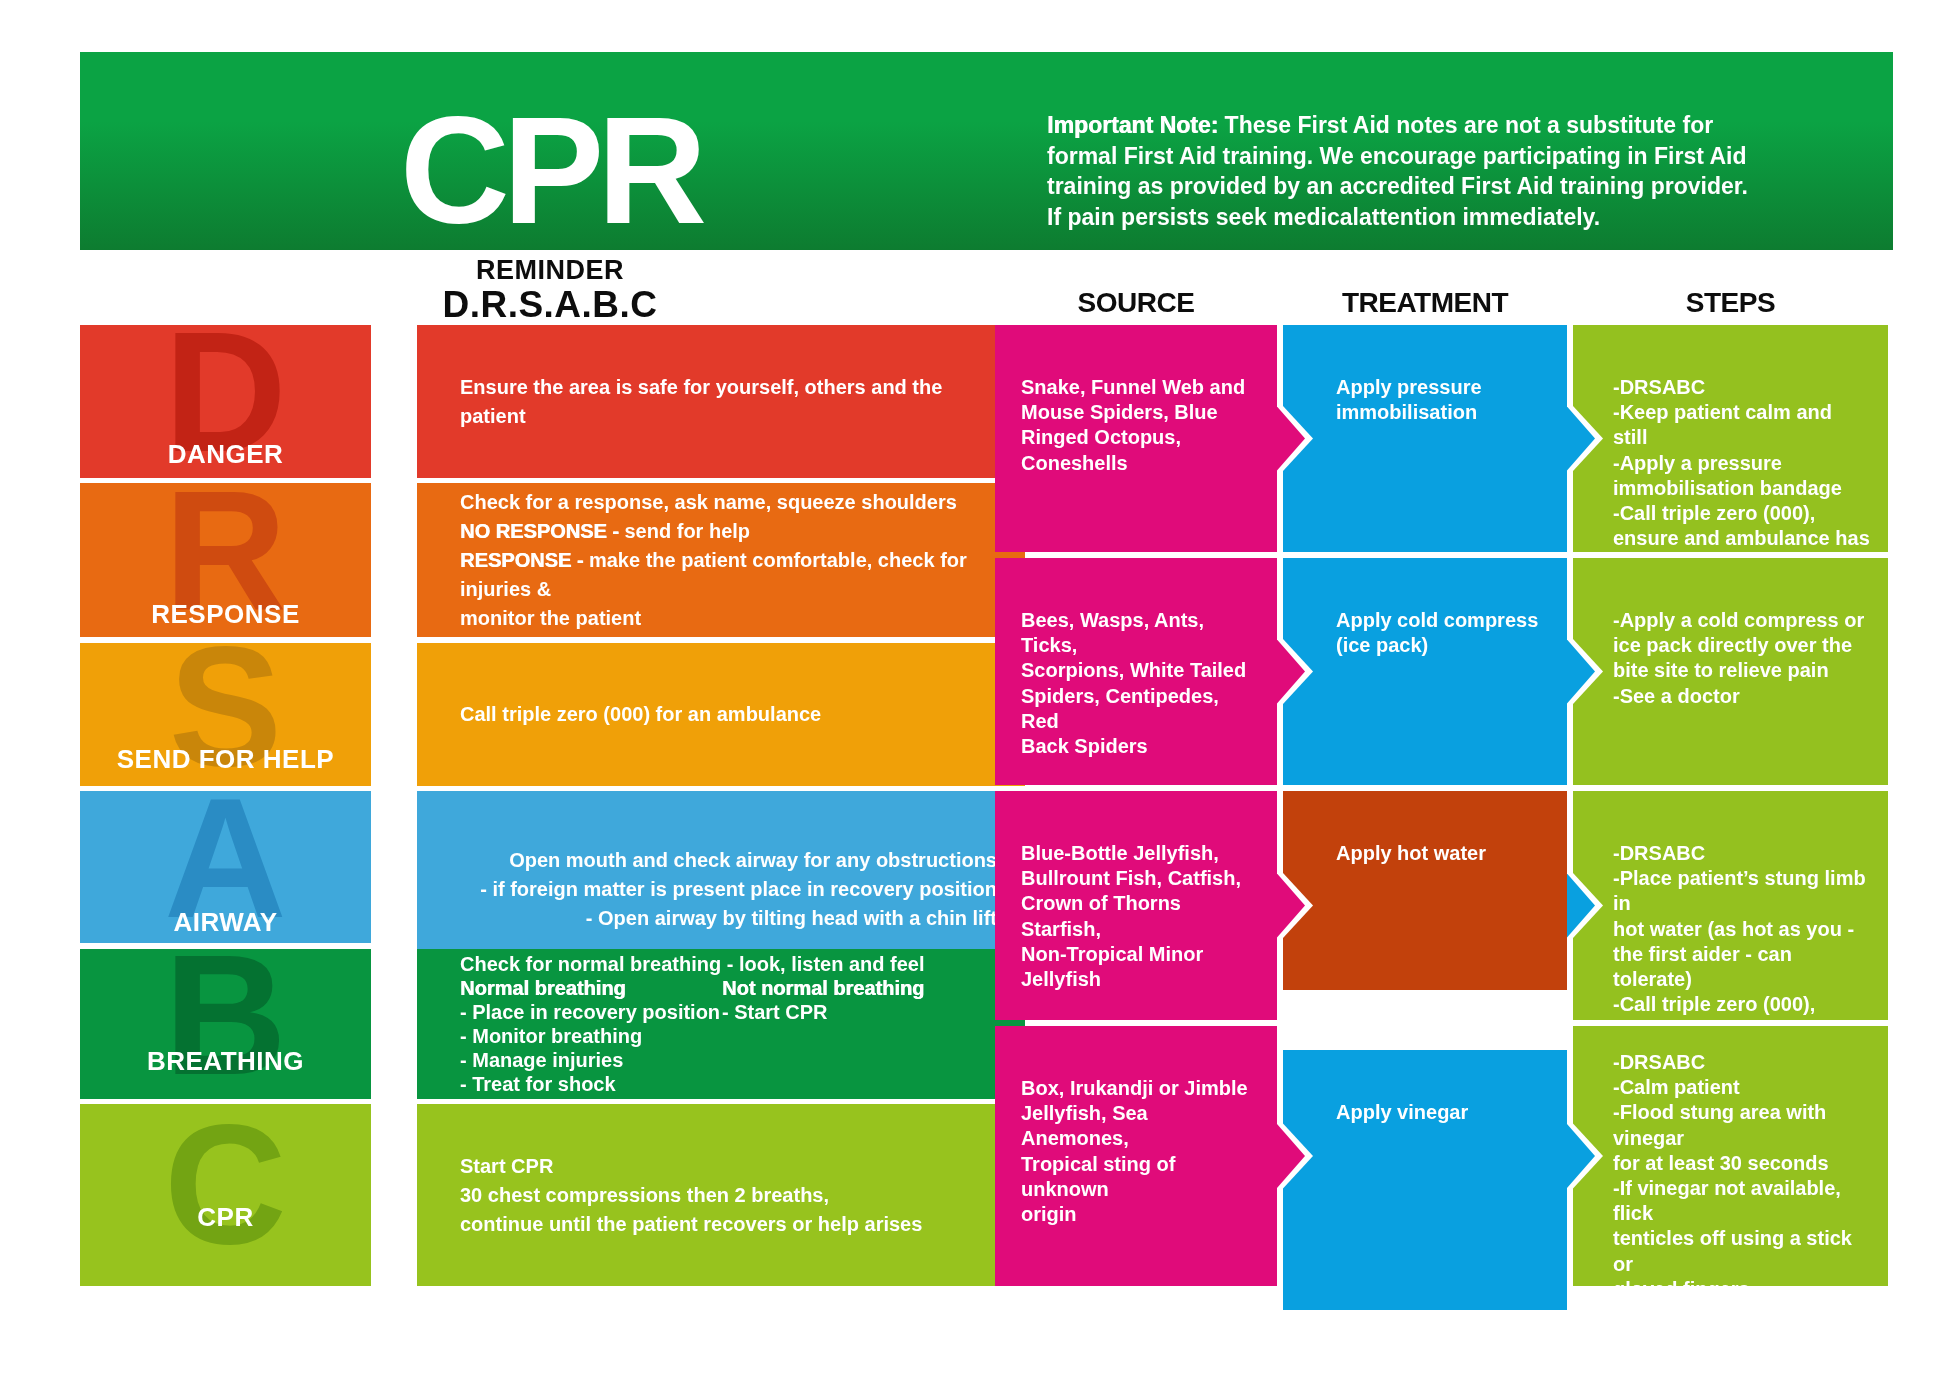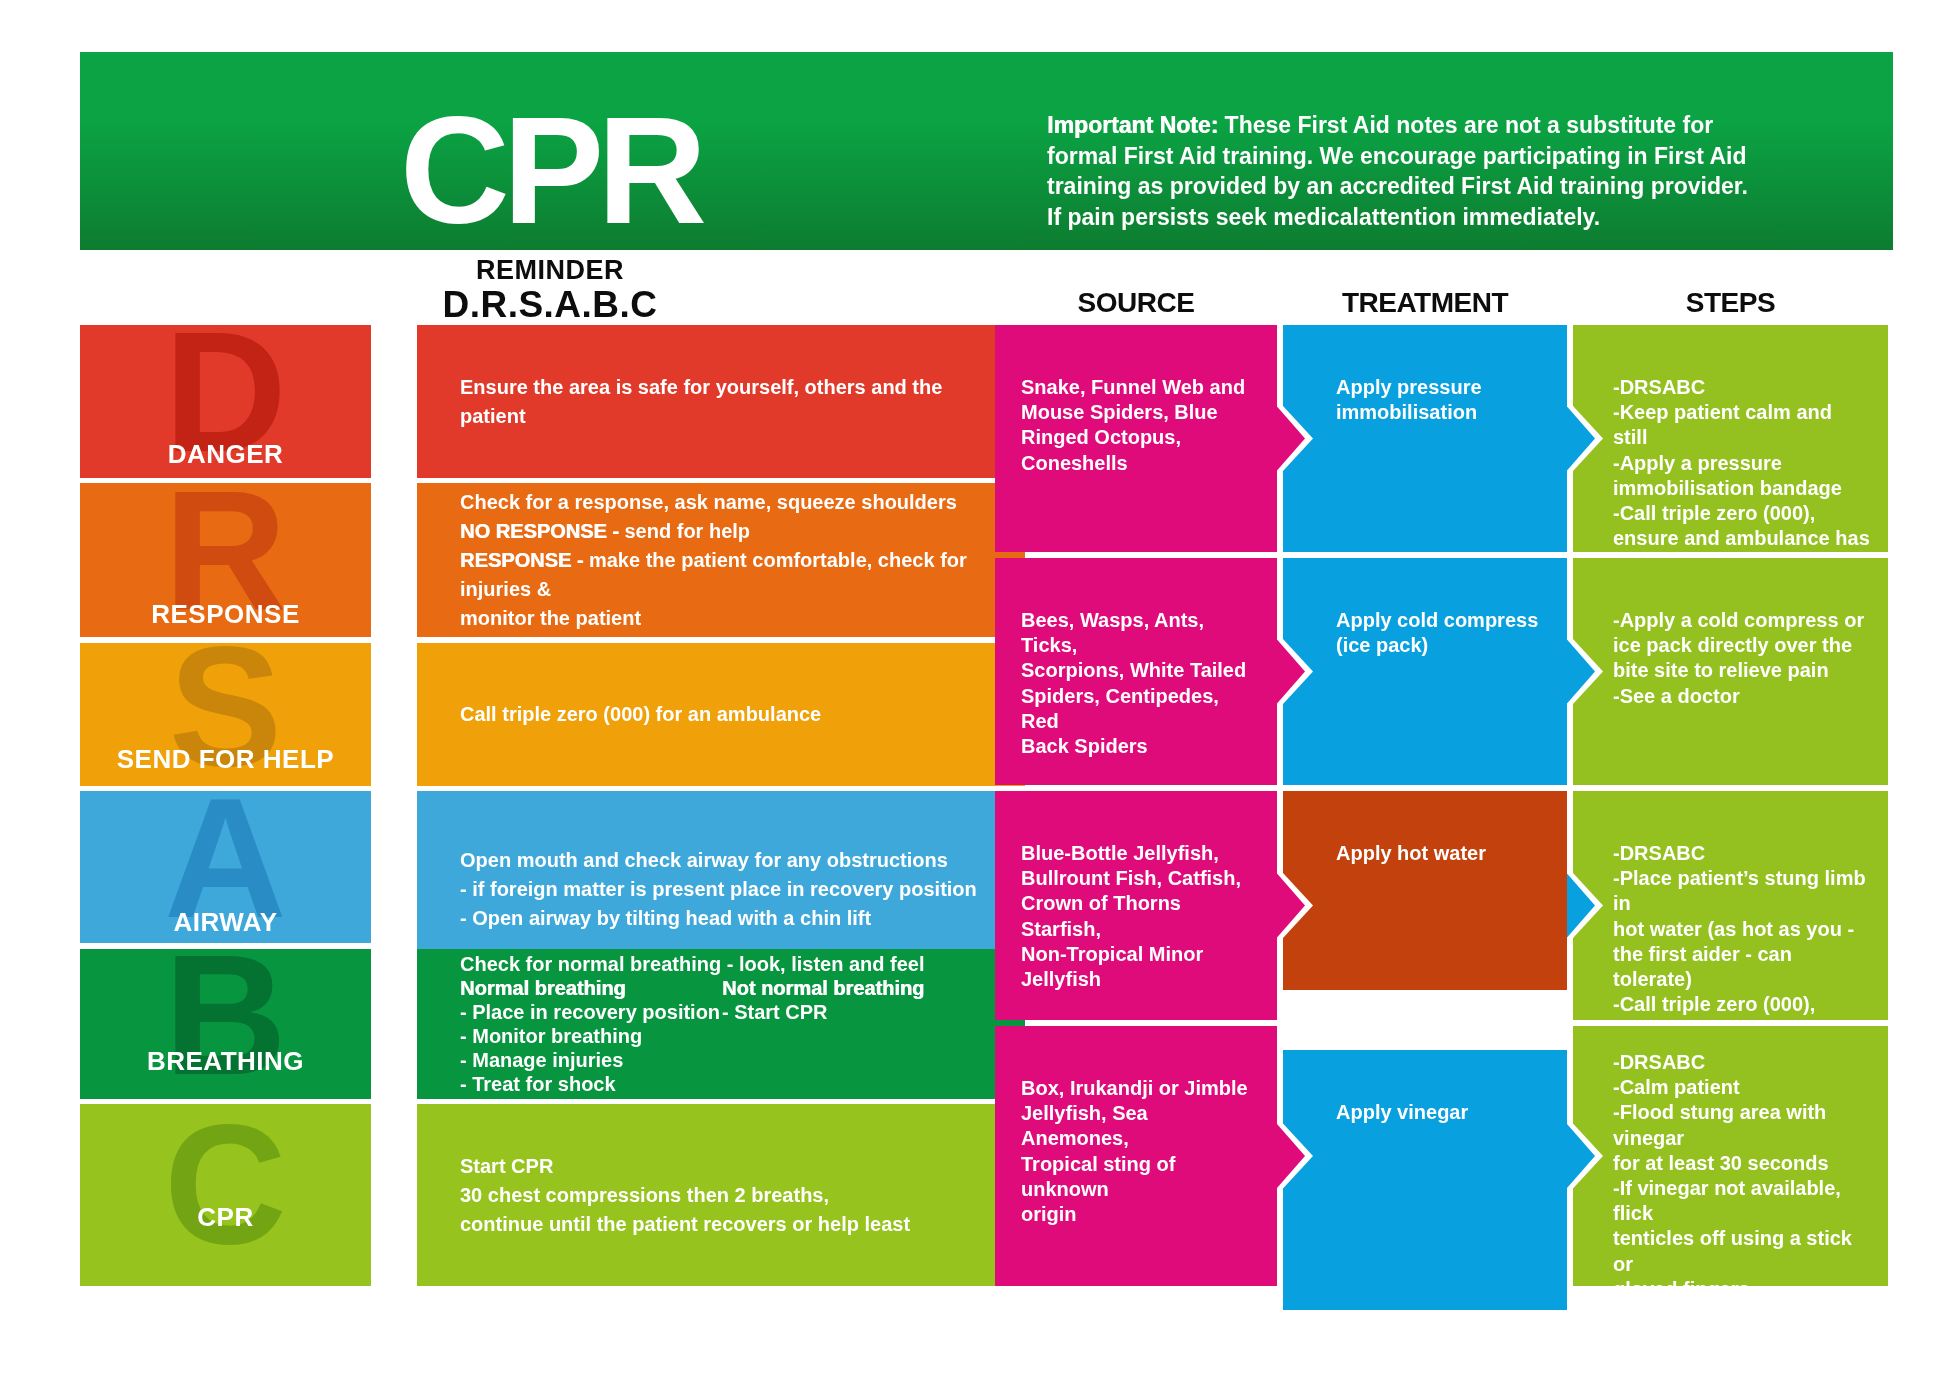--- a/index.html
+++ b/index.html
@@ -107,21 +107,21 @@
         <div class="big-letter" style="color: rgb(201, 134, 10);">S</div>
         <div class="letter-label" style="bottom: 11px;">SEND FOR HELP</div>
       </div>
       <div class="cell desc-cell" style="left: 377px; top: 643px; width: 608px; height: 143px; background: rgb(240, 160, 8);">
         <div class="desc-line"><span>Call triple zero (000) for an ambulance</span></div>
       </div>
       <div class="cell letter-cell" style="left: 80px; top: 791px; width: 291px; height: 152px; background: rgb(63, 168, 219);">
         <div class="big-letter" style="color: rgb(42, 140, 196);">A</div>
         <div class="letter-label" style="bottom: 5px;">AIRWAY</div>
       </div>
-      <div class="cell desc-cell" style="left: 377px; top: 791px; width: 608px; height: 197px; background: rgb(63, 168, 219);">
+      <div class="cell desc-cell" style="left: 377px; top: 791px; width: 608px; height: 197px; background: rgb(63, 168, 219); align-items: flex-end;">
         <div class="desc-line"><span>Open mouth and check airway for any obstructions</span></div>
         <div class="desc-line"><span>- if foreign matter is present place in recovery position</span></div>
         <div class="desc-line"><span>- Open airway by tilting head with a chin lift</span></div>
       </div>
       <div class="cell letter-cell" style="left: 80px; top: 949px; width: 291px; height: 150px; background: rgb(8, 149, 64);">
         <div class="big-letter" style="color: rgb(4, 114, 49);">B</div>
         <div class="letter-label" style="bottom: 22px;">BREATHING</div>
       </div>
       <div class="cell desc-cell tight" style="left: 377px; top: 949px; width: 608px; height: 150px; background: rgb(8, 149, 64);">
         <div class="desc-line"><span>Check for normal breathing - look, listen and feel</span></div>
@@ -139,21 +139,21 @@
           </div>
         </div>
       </div>
       <div class="cell letter-cell" style="left: 80px; top: 1104px; width: 291px; height: 182px; background: rgb(151, 195, 30);">
         <div class="big-letter" style="color: rgb(115, 164, 19);">C</div>
         <div class="letter-label" style="bottom: 53px;">CPR</div>
       </div>
       <div class="cell desc-cell" style="left: 377px; top: 1104px; width: 608px; height: 182px; background: rgb(151, 195, 30);">
         <div class="desc-line"><span>Start CPR</span></div>
         <div class="desc-line"><span>30 chest compressions then 2 breaths,</span></div>
-        <div class="desc-line"><span>continue until the patient recovers or help least</span></div>
+        <div class="desc-line"><span>continue until the patient recovers or help arises</span></div>
       </div>
       <div class="cell rcell" style="left: 995px; top: 325px; width: 282px; height: 227px; background: rgb(224, 11, 122);">
         <div class="desc-line"><span>Snake, Funnel Web and</span></div>
         <div class="desc-line"><span>Mouse Spiders, Blue</span></div>
         <div class="desc-line"><span>Ringed Octopus,</span></div>
         <div class="desc-line"><span>Coneshells</span></div>
       </div>
       <div class="cell rcell t-col" style="left: 1283px; top: 325px; width: 284px; height: 227px; background: rgb(9, 160, 224);">
         <div class="desc-line"><span>Apply pressure</span></div>
         <div class="desc-line"><span>immobilisation</span></div>

